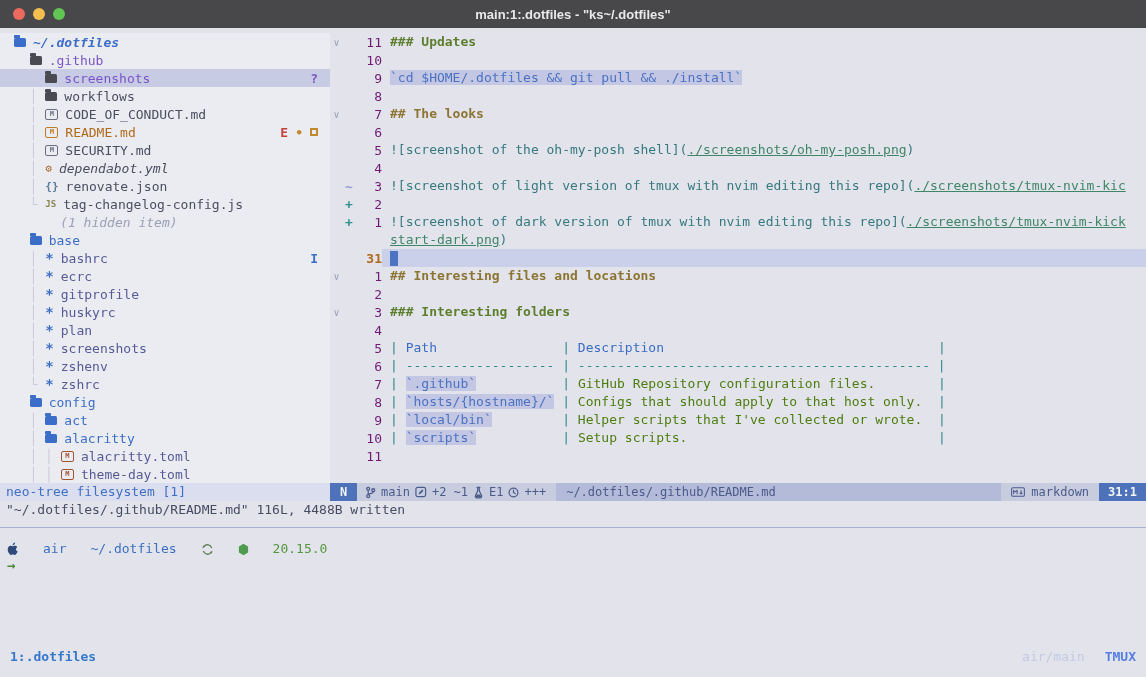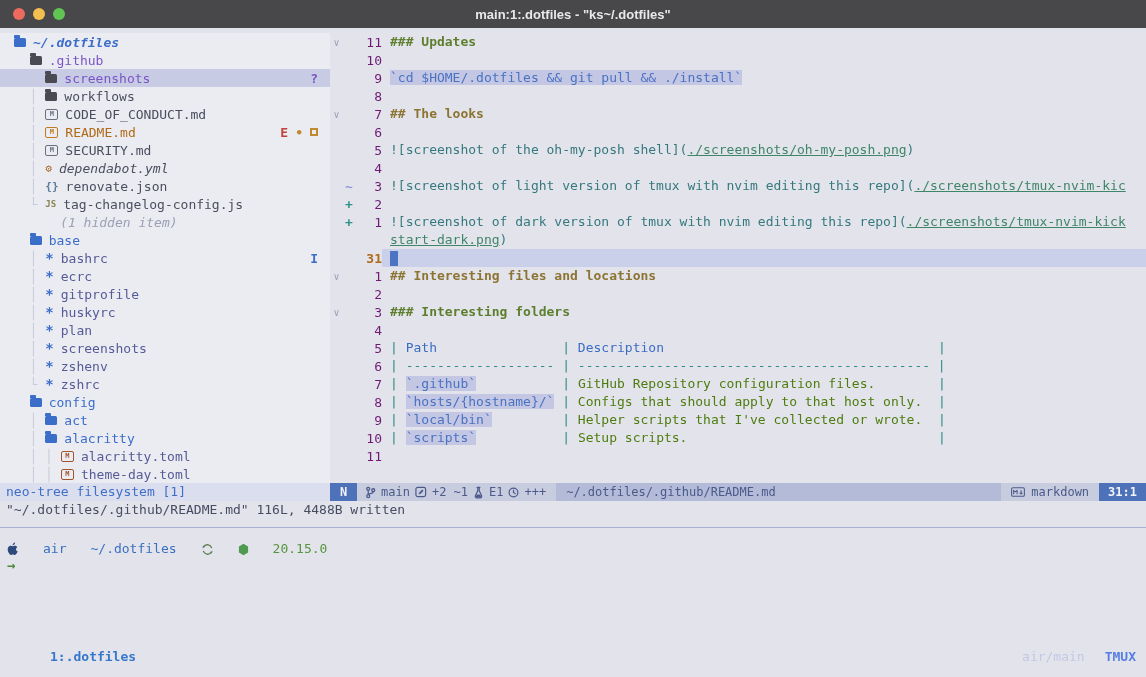--- a/index.html
+++ b/index.html
@@ -72,21 +72,21 @@
   
   .shell { padding:9px 0 0 7px; font-size:13px; }
   .pline { height:19px; display:flex; align-items:flex-end; gap:24px; }
   .p-host, .p-cwd { color:#3a6fc0; }
   .p-node { color:#55953f; }
   .p-arrow { color:#4e8a3a; font-weight:bold; font-size:14px; height:19px; line-height:19px; }
 
   
   .tmuxbar { position:absolute; left:0; right:0; bottom:12px; height:18px; display:flex; align-items:center;
              padding:0 10px; font-size:13px; }
-  .tm-left { color:#3577cc; font-weight:bold;margin-left:40px; }
+  .tm-left { color:#3577cc; font-weight:bold; }
   .tm-space { flex:1; }
   .tm-session { color:#c3c8e4; margin-right:20px; }
   .tm-label { color:#567ee2; font-weight:bold; }
 
   .svgi { display:inline-block; vertical-align:middle; flex:none; }
 </style>
 </head>
 <body>
 
 <div class="window">

